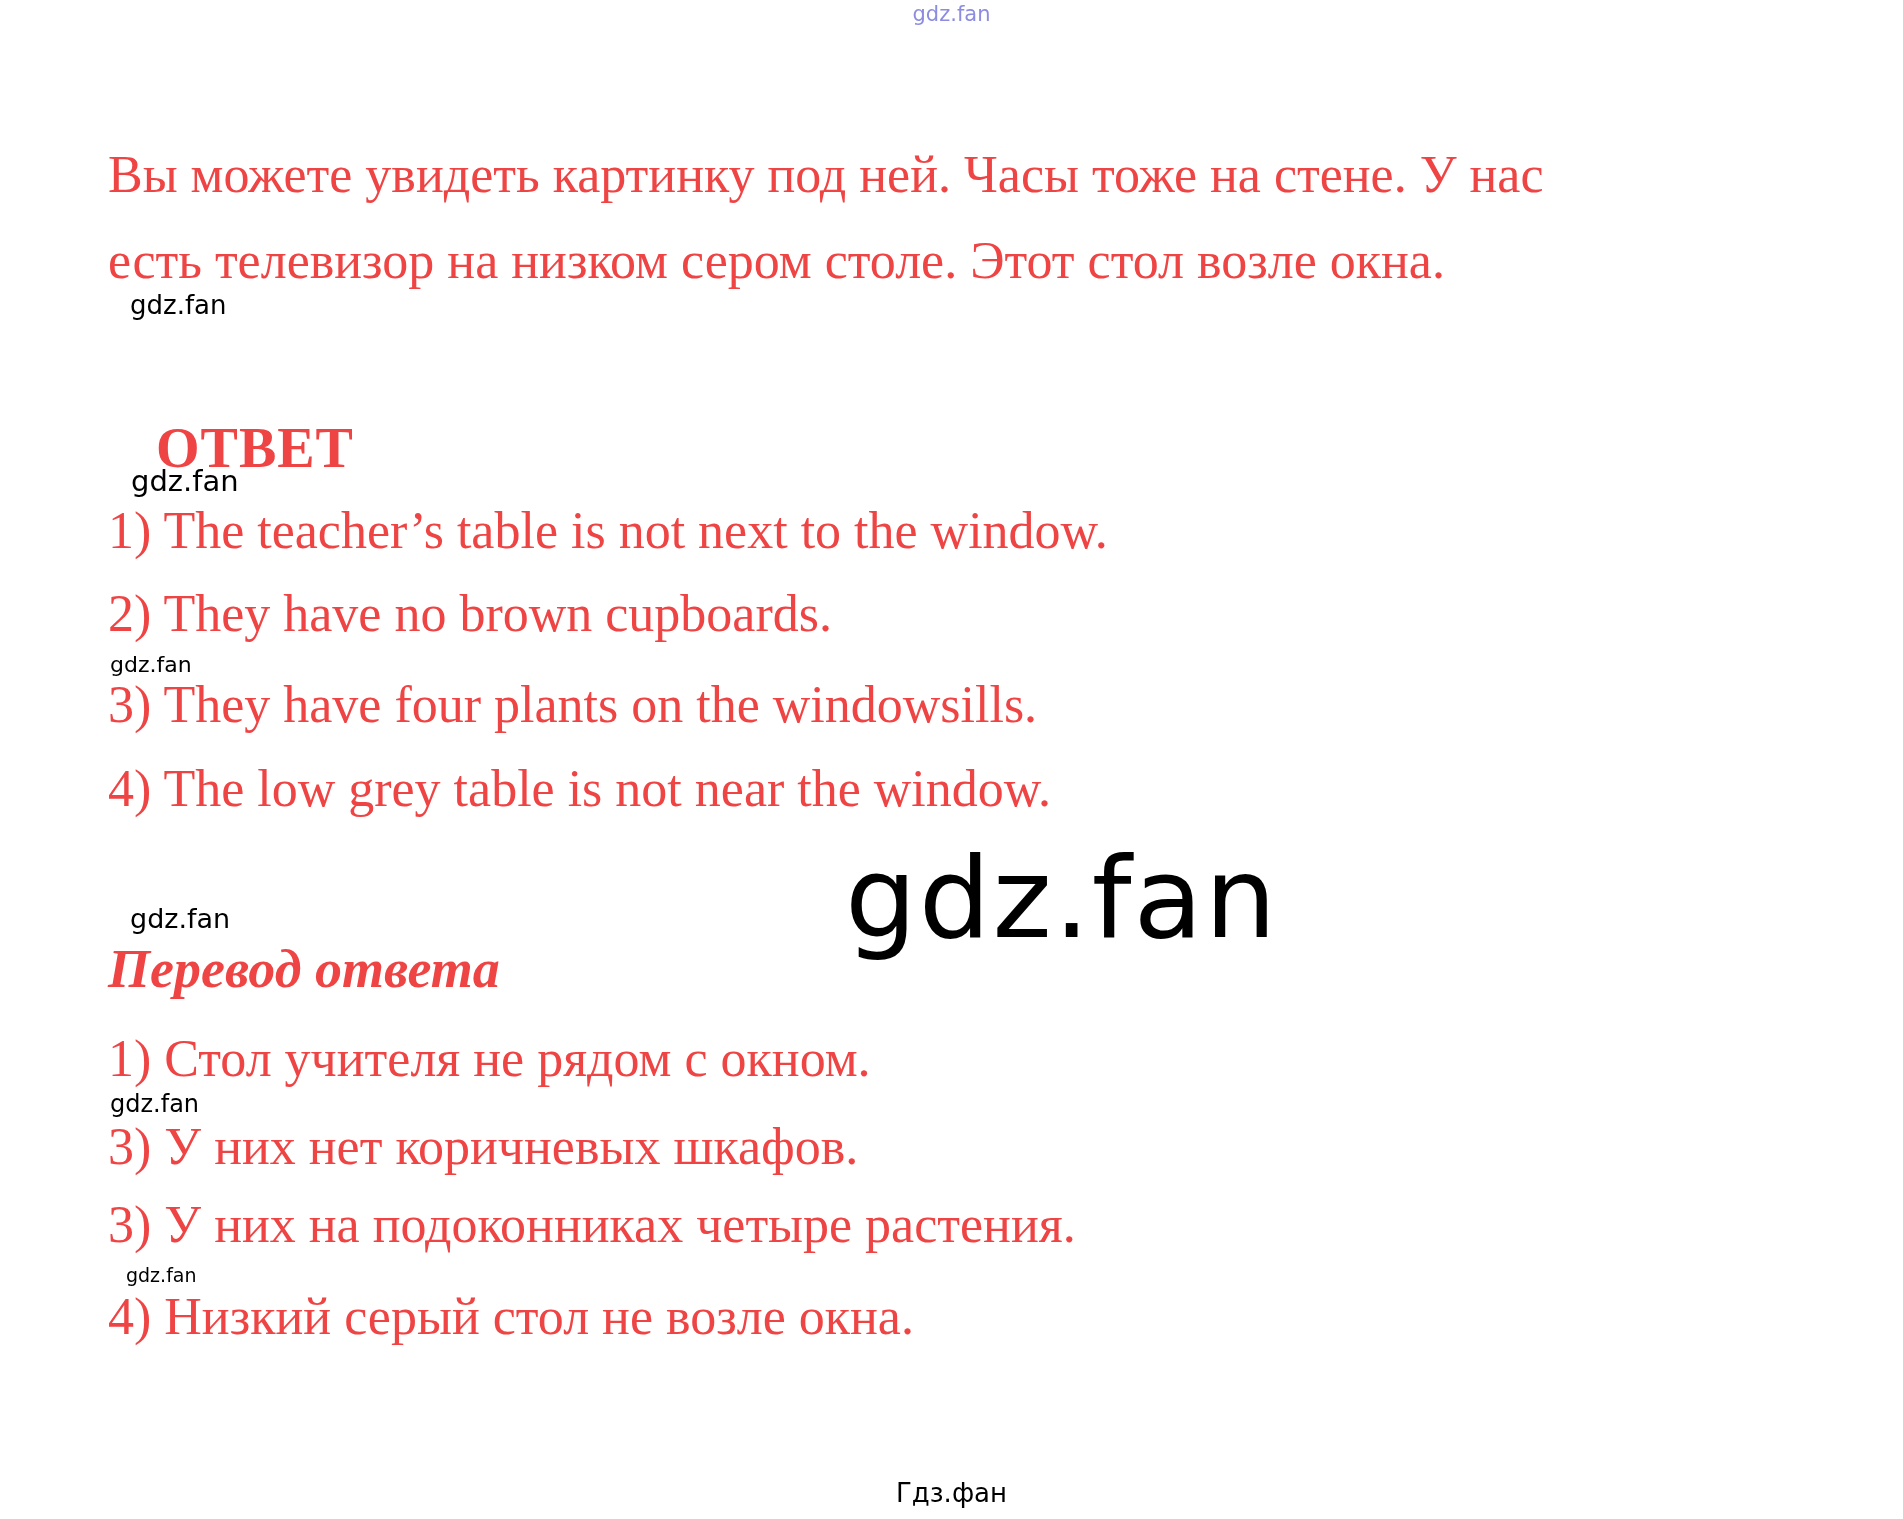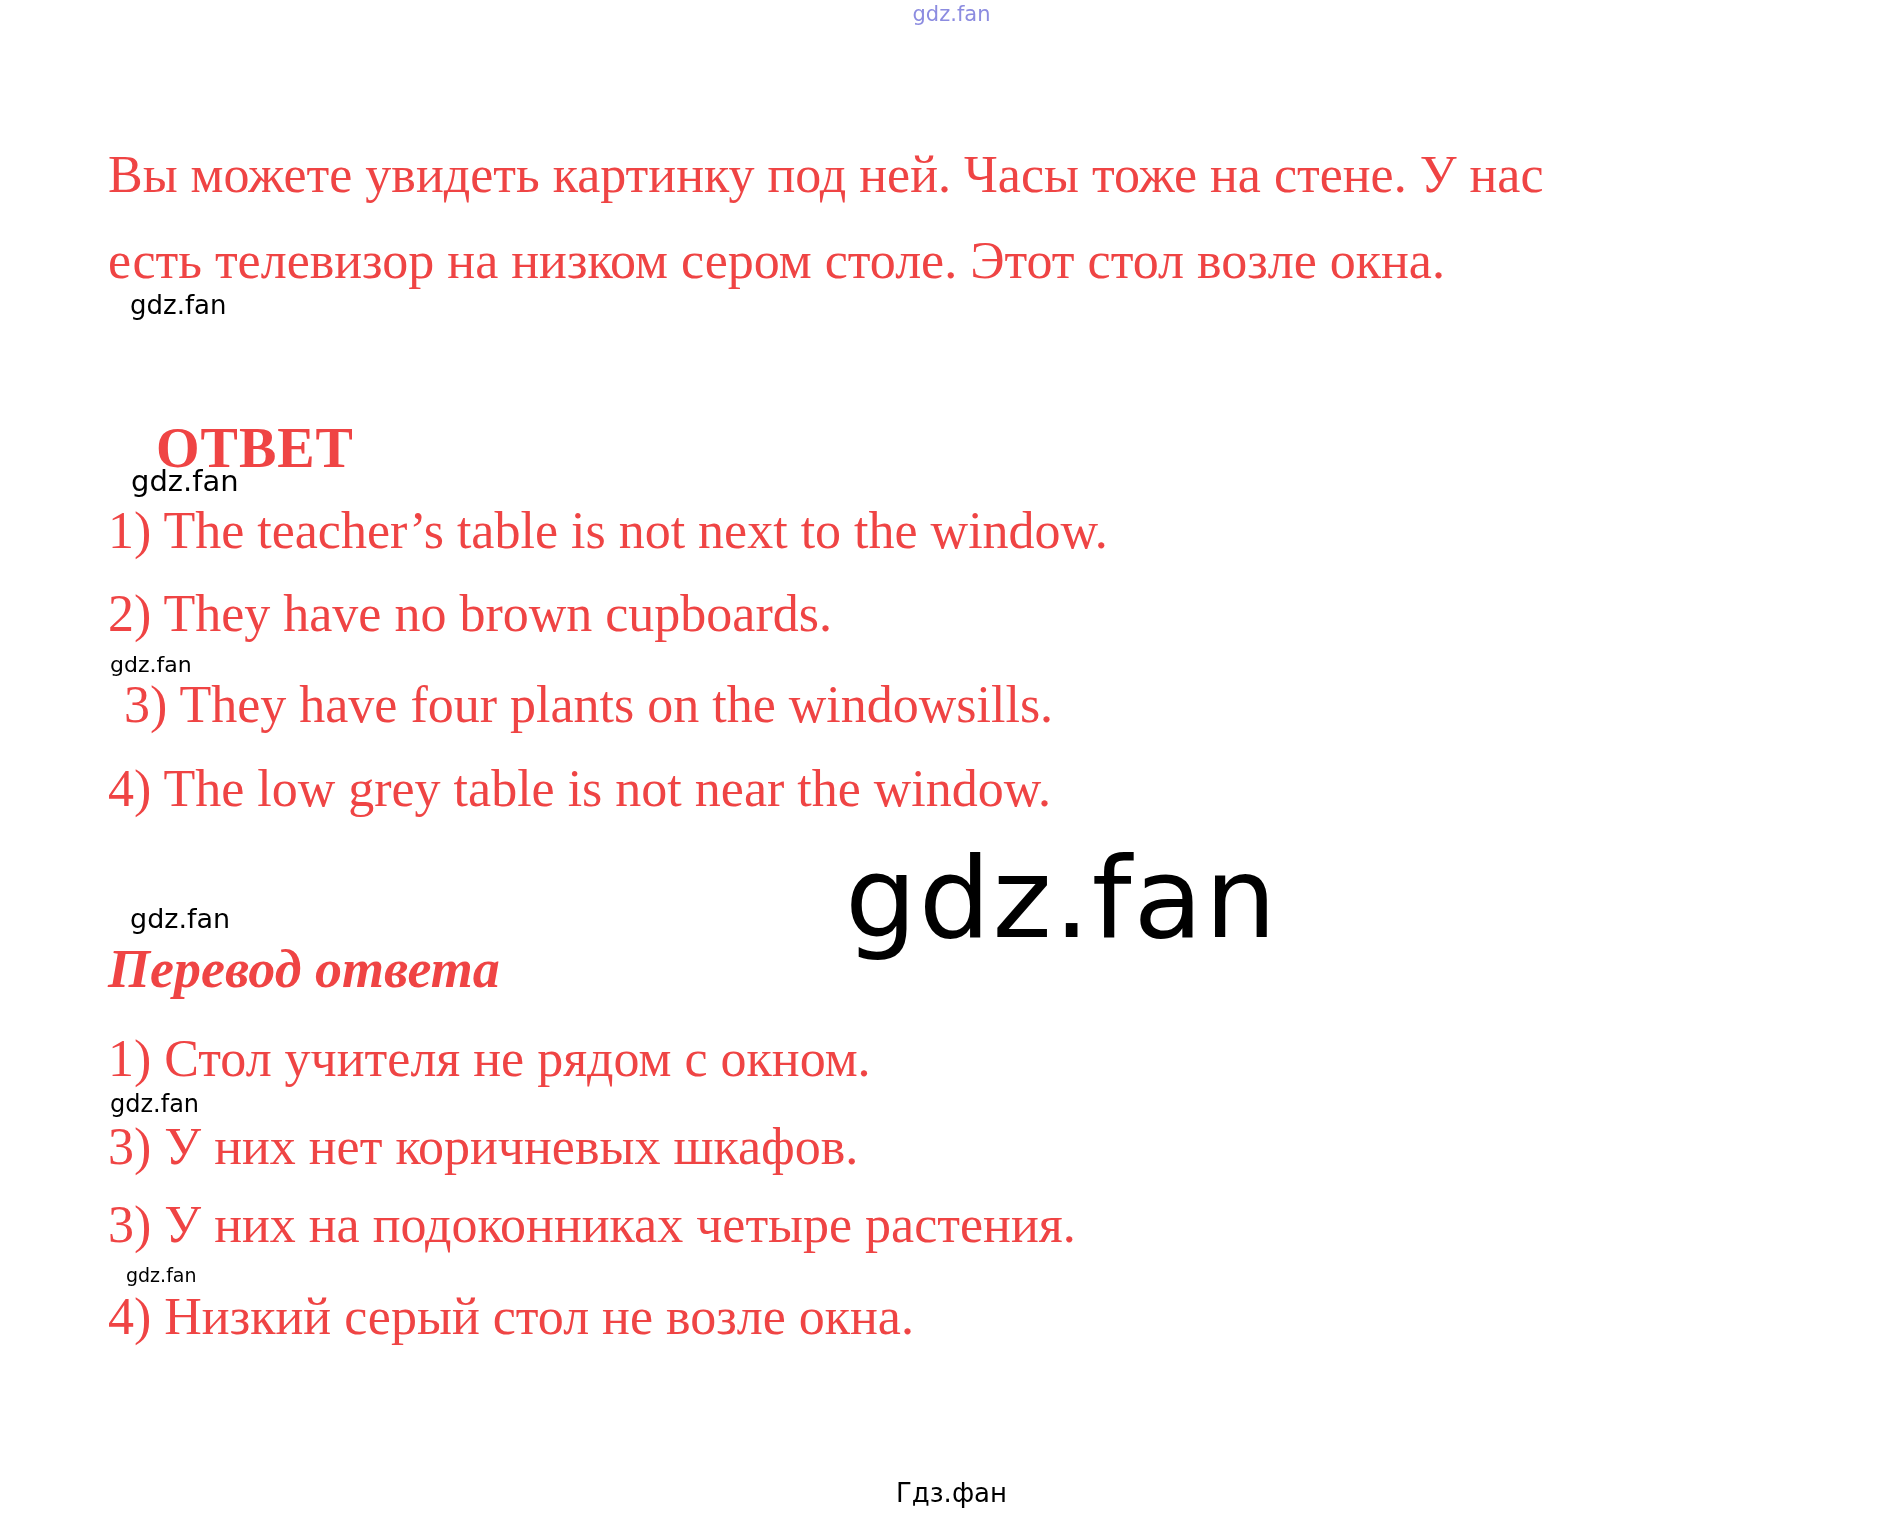--- a/index.html
+++ b/index.html
@@ -29,21 +29,21 @@
 
 <div class="abs sans" style="left:130px;top:290px;font-size:26px;">gdz.fan</div>
 
 <div class="abs serif answer-heading" style="left:108px;top:416px;">ОТВЕТ</div>
 
 <div class="abs sans" style="left:131px;top:464px;font-size:29px;">gdz.fan</div>
 
 <div>
   <div class="abs serif body-line" style="left:108px;top:502px;">1) The teacher’s table is not next to the window.</div>
   <div class="abs serif body-line" style="left:108px;top:585px;">2) They have no brown cupboards.</div>
-  <div class="abs serif body-line" style="left:108px;top:676px;margin-left:16px;">3) They have four plants on the windowsills.</div>
+  <div class="abs serif body-line" style="left:108px;top:676px;">3) They have four plants on the windowsills.</div>
   <div class="abs serif body-line" style="left:108px;top:760px;">4) The low grey table is not near the window.</div>
 </div>
 
 <div class="abs sans" style="left:110px;top:652px;font-size:22px;">gdz.fan</div>
 
 <div class="abs sans wm-big" style="left:845px;top:832px;">gdz.fan</div>
 
 <div class="abs sans" style="left:130px;top:903px;font-size:27px;">gdz.fan</div>
 
 <div class="abs serif translation-heading" style="left:108px;top:938px;">Перевод ответа</div>

